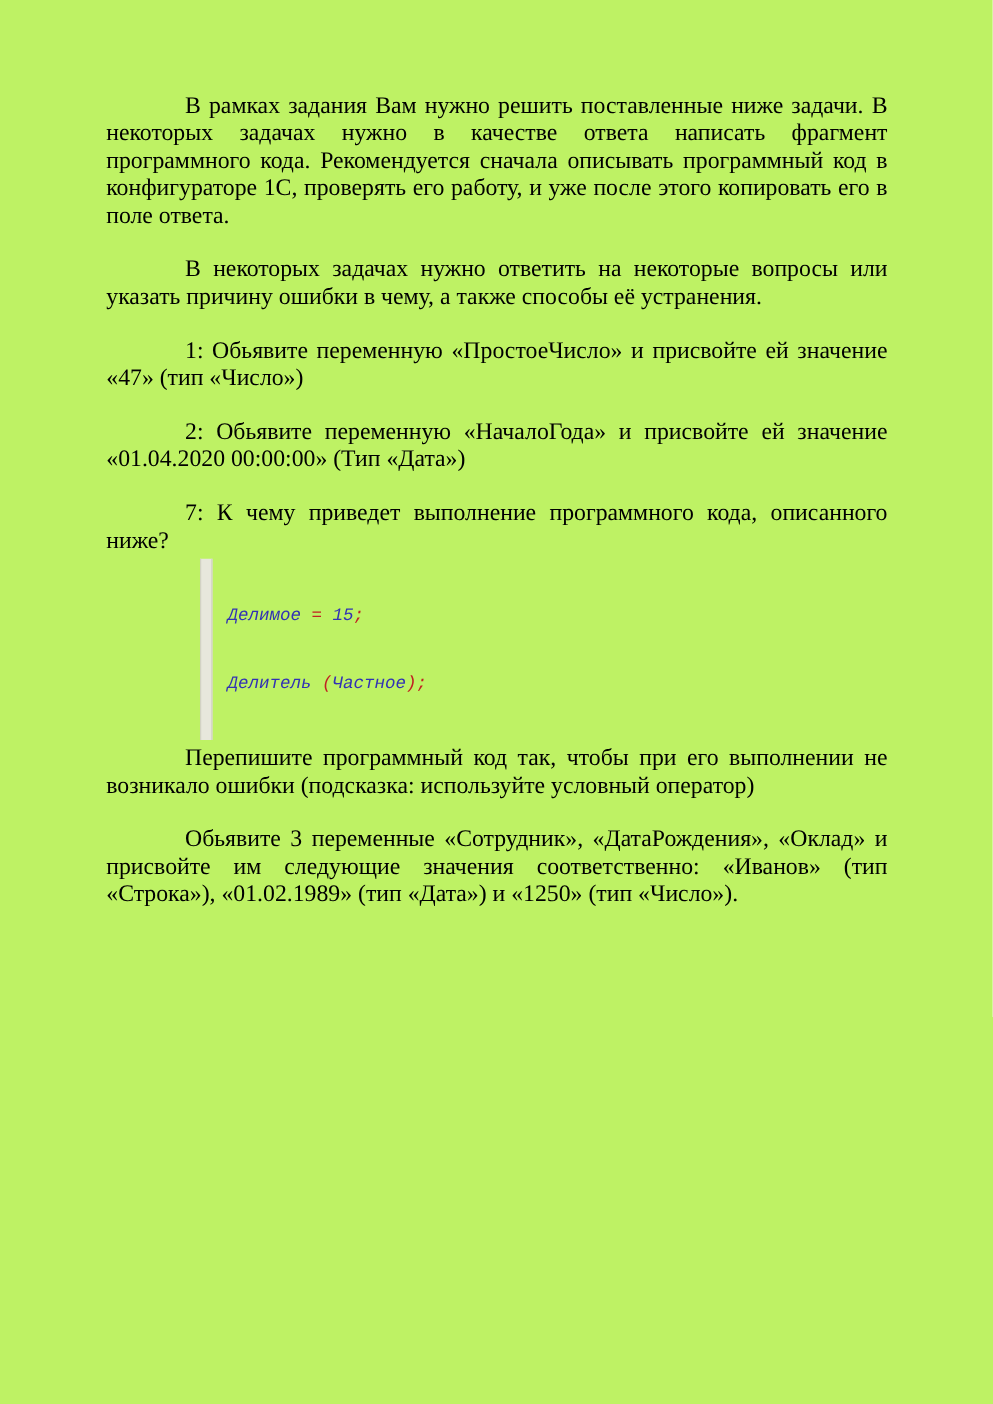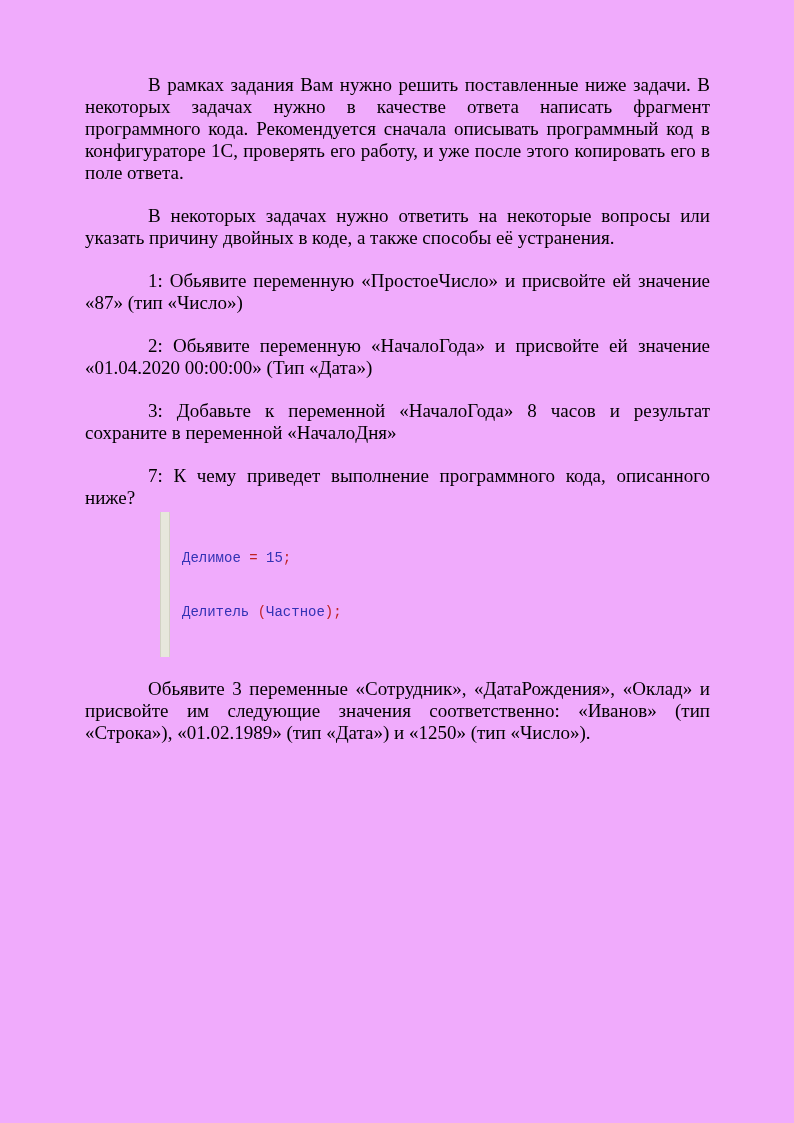--- a/index.html
+++ b/index.html
@@ -10,38 +10,39 @@
   body {
     width: 794px;
     height: 1123px;
     overflow: hidden;
   }
   .page {
     box-sizing: border-box;
     width: 794px;
     height: 1123px;
     padding: 74px 84px 0 85px;
-    background: #f0abfc;
+    background: #bef264;
     font-family: "Liberation Serif", "DejaVu Serif", serif;
     font-size: 19px;
     line-height: 22px;
     color: #000000;
   }
   .block { margin: 0 0 21px 0; }
   .block:last-child { margin-bottom: 0; }
   p.para {
     margin: 0;
     text-indent: 63px;
     text-align: justify;
   }
   
   .code-block {
     display: flex;
     align-items: stretch;
     margin: 3px 0 4px 75px;
+    font-style: italic;
   }
   .code-gutter {
     width: 8px;
     background: #e7e7dc;
     border-left: 1px solid #d2d2c4;
     border-right: 1px solid #d2d2c4;
     margin-right: 12px;
     flex: 0 0 auto;
   }
   .code-lines {
@@ -58,49 +59,47 @@
 </head>
 <body>
 
 <div class="page">
 
   <div class="block">
     <p class="para">В рамках задания Вам нужно решить поставленные ниже задачи. В некоторых задачах нужно в качестве ответа написать фрагмент программного кода. Рекомендуется сначала описывать программный код в конфигураторе 1С, проверять его работу, и уже после этого копировать его в поле ответа.</p>
   </div>
 
   <div class="block">
-    <p class="para">В некоторых задачах нужно ответить на некоторые вопросы или указать причину двойных в коде, а также способы её устранения.</p>
+    <p class="para">В некоторых задачах нужно ответить на некоторые вопросы или указать причину ошибки в чему, а также способы её устранения.</p>
   </div>
 
   <div class="block">
-    <p class="para">1: Обьявите переменную «ПростоеЧисло» и присвойте ей значение «87» (тип «Число»)</p>
+    <p class="para">1: Обьявите переменную «ПростоеЧисло» и присвойте ей значение «47» (тип «Число»)</p>
   </div>
 
   <div class="block">
     <p class="para">2: Обьявите переменную «НачалоГода» и присвойте ей значение «01.04.2020 00:00:00» (Тип «Дата»)</p>
   </div>
 
-  <div class="block">
-    <p class="para">3: Добавьте к переменной «НачалоГода» 8 часов и результат сохраните в переменной «НачалоДня»</p>
-  </div>
 
 
 
 
   <div class="block">
     <p class="para">7: К чему приведет выполнение программного кода, описанного ниже?</p>
 
     <div class="code-block">
       <div class="code-gutter"></div>
       <div class="code-lines">
         <div class="code-line"><span class="b">Делимое </span><span class="r">= </span><span class="b">15</span><span class="r">;</span></div>
         <div class="code-line"><span class="b">Делитель </span><span class="r">(</span><span class="b">Частное</span><span class="r">);</span></div>
       </div>
     </div>
 
+    <p class="para">Перепишите программный код так, чтобы при его выполнении не возникало ошибки (подсказка: используйте условный оператор)</p>
   </div>
 
   <div class="block">
     <p class="para">Обьявите 3 переменные «Сотрудник», «ДатаРождения», «Оклад» и присвойте им следующие значения соответственно: «Иванов» (тип «Строка»), «01.02.1989» (тип «Дата») и «1250» (тип «Число»).</p>
 
   </div>
 
 </div>
 
 </body></html>

